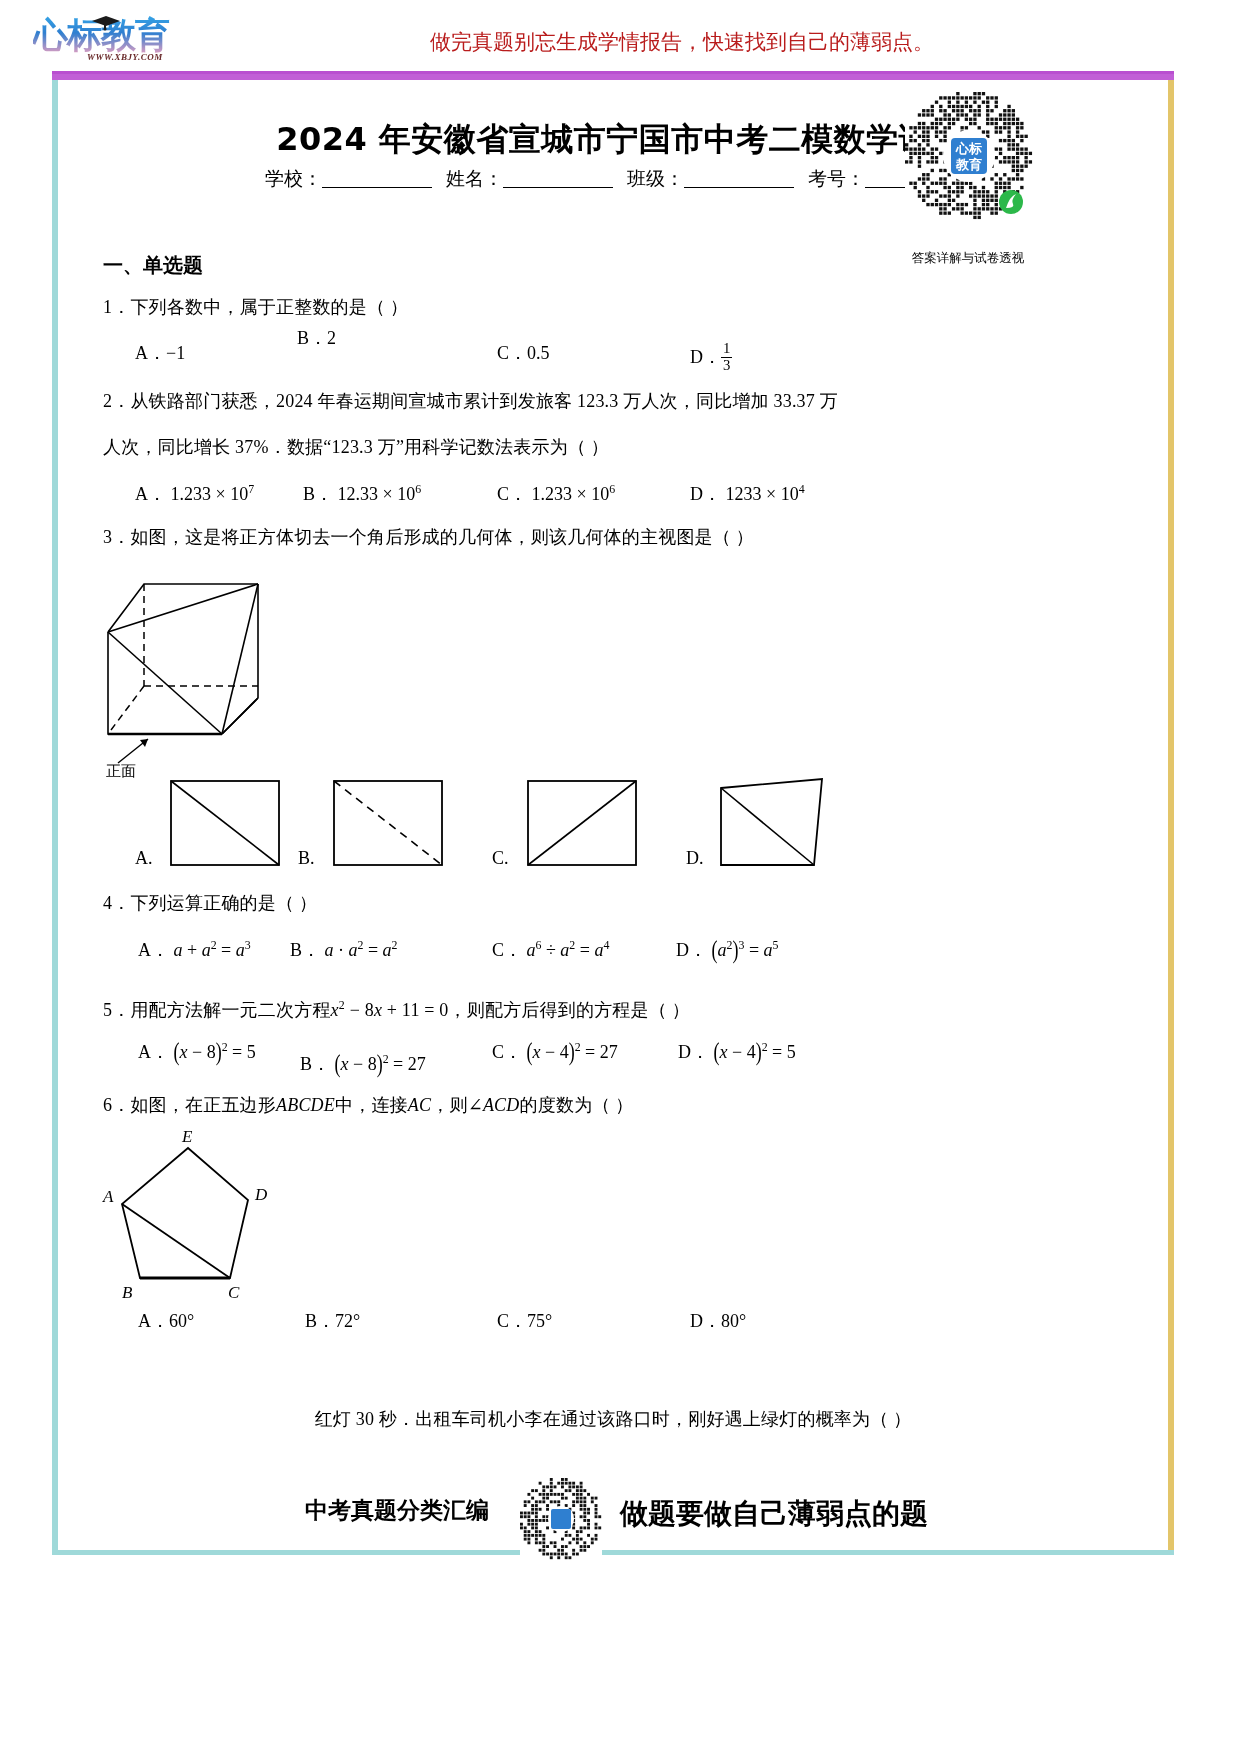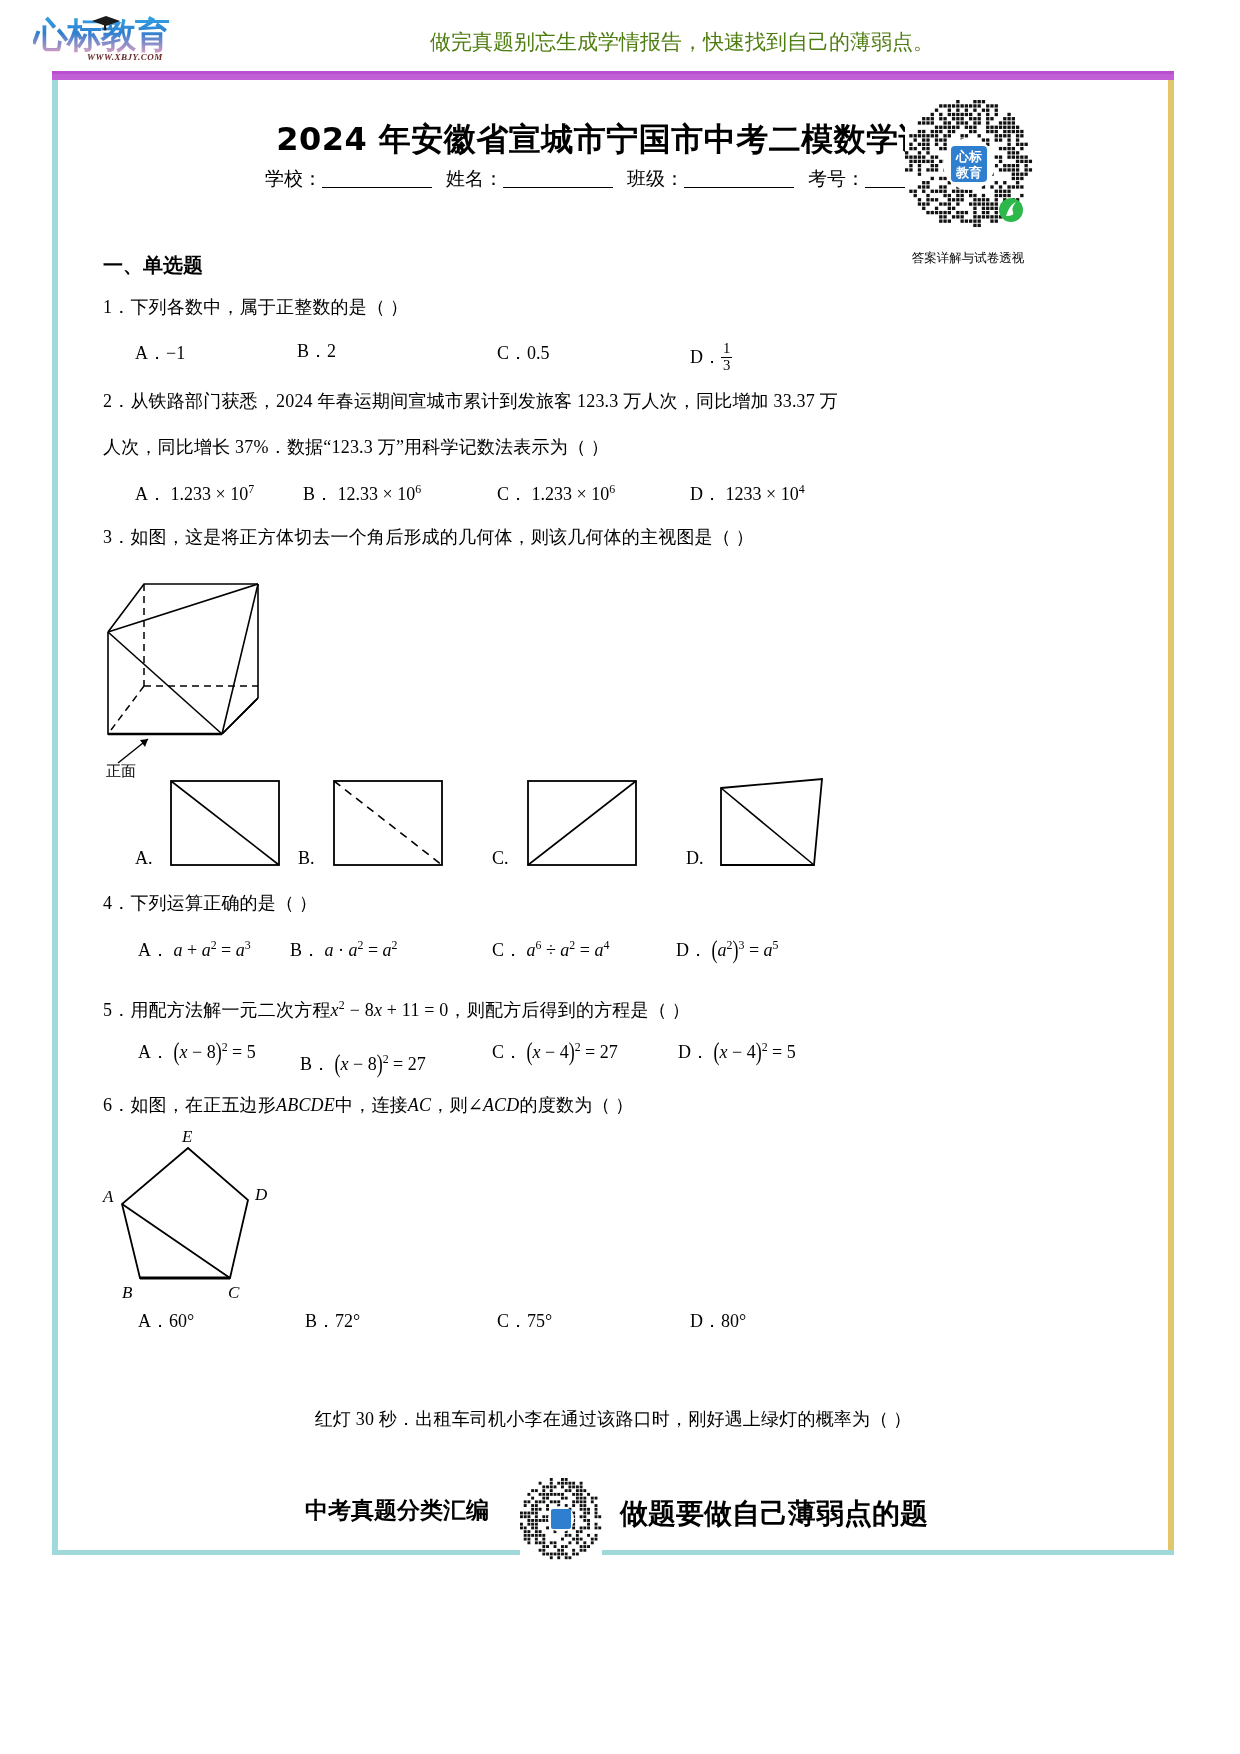--- a/index.html
+++ b/index.html
@@ -24,21 +24,21 @@
   }
   .logo-url {
     position:absolute; left: 54px; top: 38px;
     font-family: "Liberation Serif", serif; font-style: italic;
     font-size: 9px; color: #6a2b2b; letter-spacing: .5px; font-weight:700;
   }
   .logo-cap { position:absolute; left:58px; top:2px; width:30px; height:14px; }
   .banner-tagline {
     position: absolute; left: 430px; top: 28px; width: 660px;
     font-family: "DejaVu Sans", sans-serif;
-    font-size: 21px; color: #4d7c0f; letter-spacing: 0px; white-space: nowrap;
+    font-size: 21px; color: #b91c1c; letter-spacing: 0px; white-space: nowrap;
   }
   .rule-purple { position:absolute; left:52px; top:74px; width:1122px; height:6px; background:#c15fd6; }
   .rule-purple:after{ content:""; position:absolute; left:0; top:-3px; width:100%; height:3px; background:#b94fd0; }
 
   
   .frame-left  { position:absolute; left:52px;  top:80px; width:6px; height:1470px; background:#9fd9d9; }
   .frame-right { position:absolute; left:1168px;top:80px; width:6px; height:1470px; background:#e3c56a; }
   .frame-bottom{ position:absolute; left:52px;  top:1550px; width:1122px; height:5px; background:#9fd9d9; }
 
   
@@ -48,21 +48,21 @@
     font-weight:700; font-size: 32px; letter-spacing: .5px;
   }
   .info-line {
     position:absolute; left:0; top:166px; width:1240px; text-align:center;
     font-size:19px; letter-spacing:0px;
   }
   .info-line .blank { display:inline-block; border-bottom:1.4px solid #000; width:110px; height:19px; vertical-align:-3px; }
   .info-line .sp { display:inline-block; width:14px; }
 
   
-  .qr { position:absolute; left:905px; top:100px; width:128px; height:128px;text-align:center; }
+  .qr { position:absolute; left:905px; top:92px; width:128px; height:128px;text-align:center; }
   .qr canvas, .qr svg { display:block; }
   .qr-note {
     position:absolute; left:888px; top:250px; width:160px; text-align:center;
     font-family:"DejaVu Sans", sans-serif; font-size:12.5px; color:#000;
   }
 
   
   .sec-head {
     position:absolute; left:103px; font-family:"DejaVu Sans", sans-serif;
     font-weight:700; font-size:20px;
@@ -495,21 +495,21 @@
     </svg>
   </div>
   <div class="qr-note">答案详解与试卷透视</div>
 
   <div class="sec-head" style="top:252px;">一、单选题</div>
 
   <div class="q" style="left:103px; top:292px;">
     <span>1．</span><span>下列各数中，属于正整数的是（   ）</span>
   </div>
   <div class="opt" style="left:135px; top:341px;">A．−1</div>
-  <div class="opt" style="left:297px; top:339px;">B．2</div>
+  <div class="opt" style="left:297px; top:326px;">B．2</div>
   <div class="opt" style="left:497px; top:341px;">C．0.5</div>
   <div class="opt" style="left:690px; top:341px;">
     <span>D．</span><span class="frac"><span class="num">1</span><span class="den">3</span></span>
   </div>
 
   <div class="q" style="left:103px; top:386px; width:1000px;">
     <span>2．</span><span>从铁路部门获悉，2024 年春运期间宣城市累计到发旅客 123.3 万人次，同比增加 33.37 万</span>
   </div>
   <div class="q" style="left:103px; top:432px; width:1000px;">人次，同比增长 37%．数据“123.3 万”用科学记数法表示为（   ）</div>
   <div class="opt math" style="left:135px; top:482px;">

